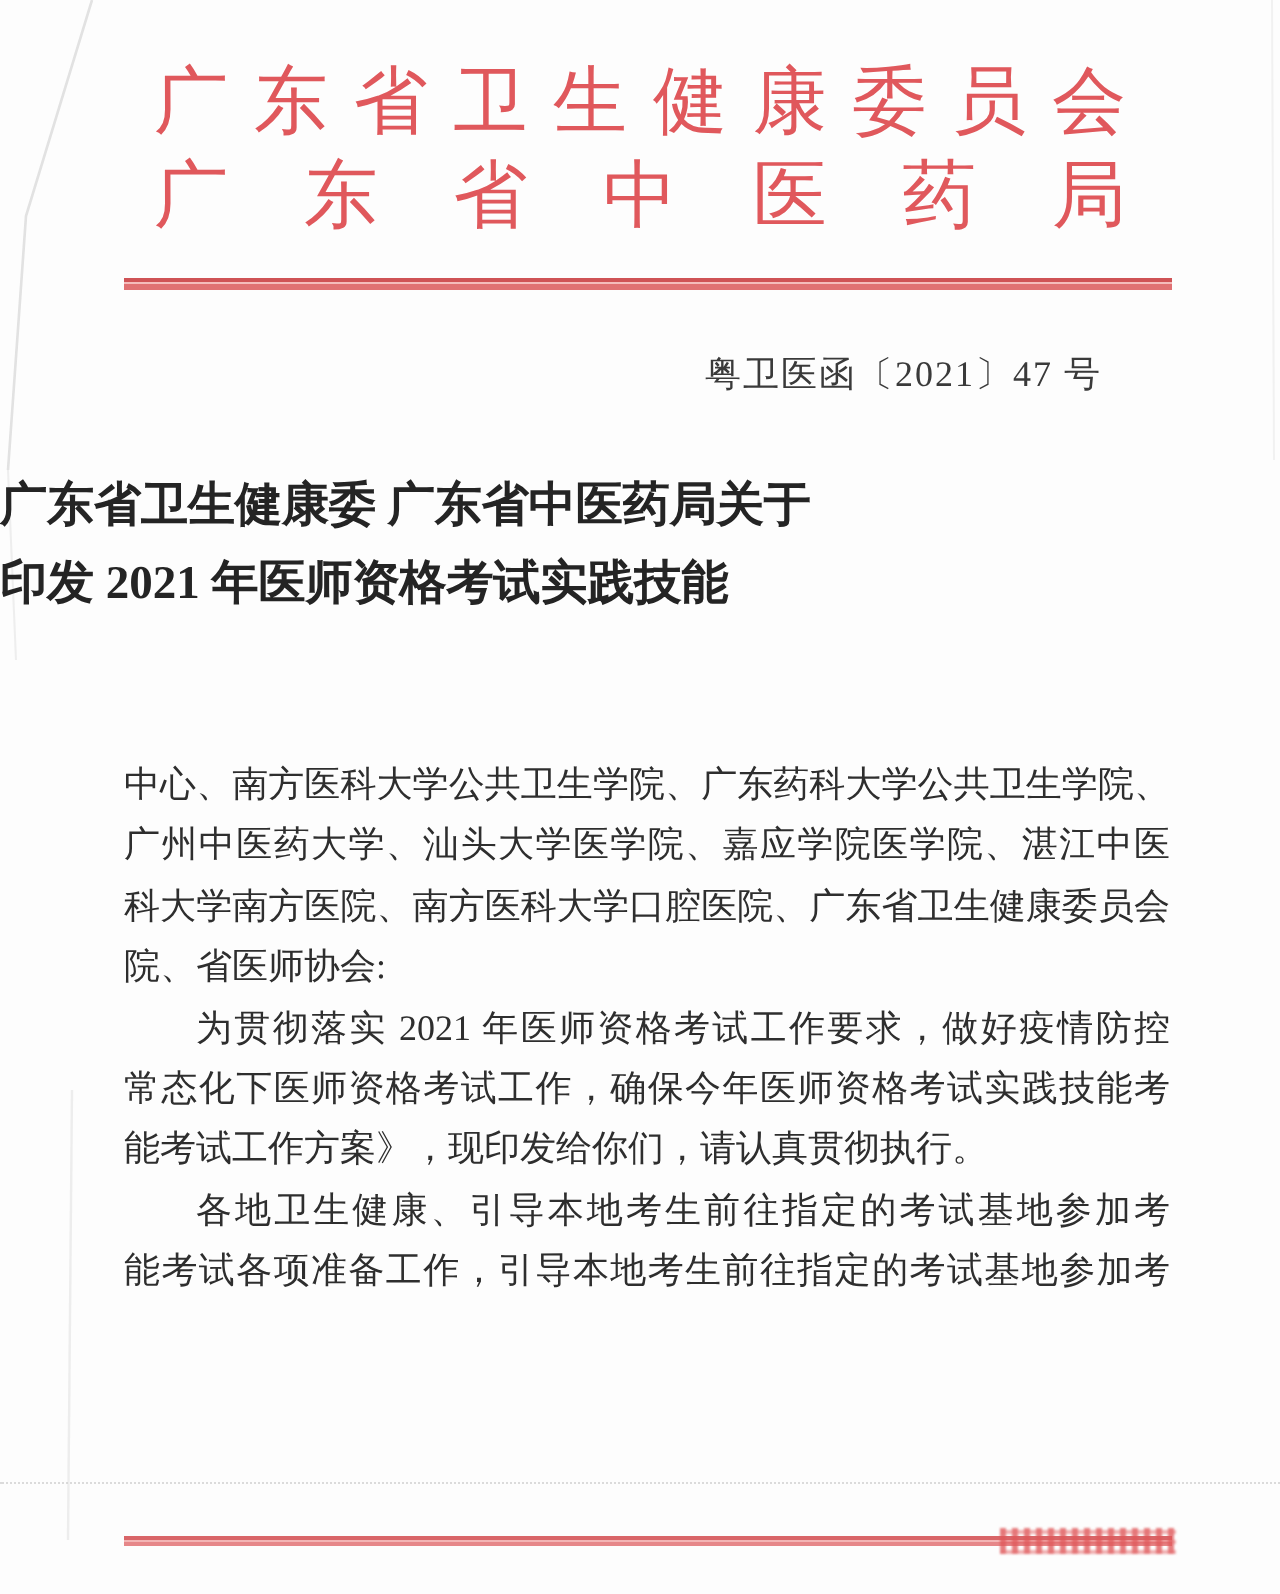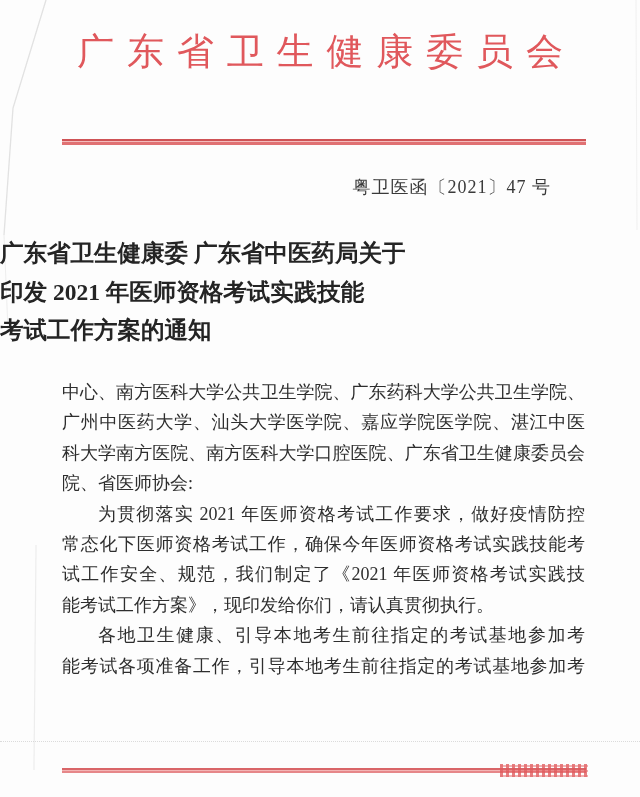--- a/index.html
+++ b/index.html
@@ -129,40 +129,39 @@
 
   <svg class="scan-artifacts" width="640" height="797" viewBox="0 0 640 797">
     <path d="M46,0 L13,108 L4,235" fill="none" stroke="#d6d6d6" stroke-width="1.3" opacity="0.7"></path>
     <path d="M4,235 L8,330" fill="none" stroke="#e0e0e0" stroke-width="1" opacity="0.5"></path>
     <path d="M36,545 L34,770" fill="none" stroke="#e0e0e0" stroke-width="1.2" opacity="0.55"></path>
     <path d="M636,0 L637,230" fill="none" stroke="#e6e6e6" stroke-width="1" opacity="0.5"></path>
   </svg>
 
   <div class="letterhead">
     <div class="org-line">广东省卫生健康委员会</div>
+    <div class="org-line">广东省中医药局</div>
   </div>
   <div class="letterhead-rule"></div>
 
   <div class="doc-number">粤卫医函〔2021〕47 号</div>
 
   <div class="doc-title">
     <div>广东省卫生健康委 广东省中医药局关于</div>
     <div>印发 2021 年医师资格考试实践技能</div>
-    <div>考试工作方案的通知</div>
   </div>
 
   <div class="doc-body">
     <div class="bline">中心、南方医科大学公共卫生学院、广东药科大学公共卫生学院、</div>
     <div class="bline">广州中医药大学、汕头大学医学院、嘉应学院医学院、湛江中医</div>
     <div class="bline">科大学南方医院、南方医科大学口腔医院、广东省卫生健康委员会</div>
     <div class="bline short">院、省医师协会:</div>
 
     <div class="bline indent">为贯彻落实 2021 年医师资格考试工作要求，做好疫情防控</div>
     <div class="bline">常态化下医师资格考试工作，确保今年医师资格考试实践技能考</div>
-    <div class="bline">试工作安全、规范，我们制定了《2021 年医师资格考试实践技</div>
     <div class="bline short">能考试工作方案》，现印发给你们，请认真贯彻执行。</div>
 
     <div class="bline indent">各地卫生健康、引导本地考生前往指定的考试基地参加考</div>
     <div class="bline">能考试各项准备工作，引导本地考生前往指定的考试基地参加考</div>
   </div>
 
   <div class="fold-line"></div>
   <div class="bottom-rule"></div>
   <div class="watermark"></div>
 

